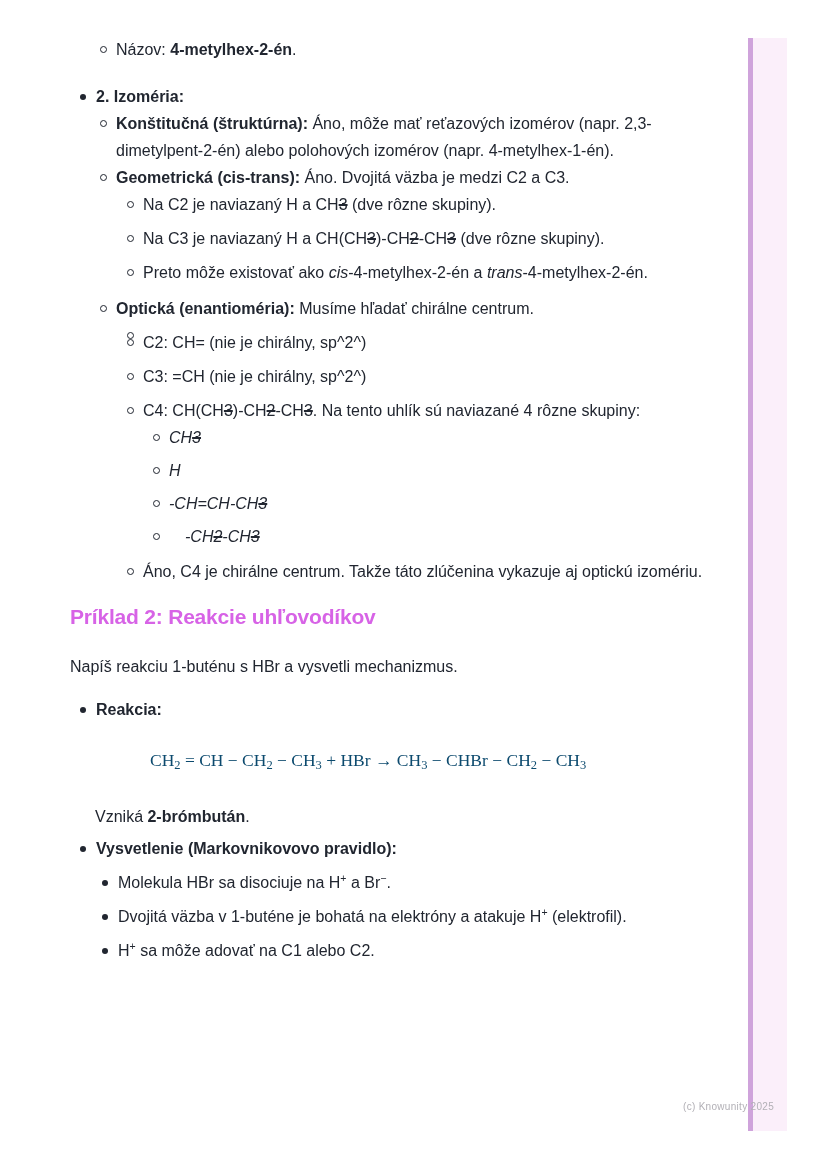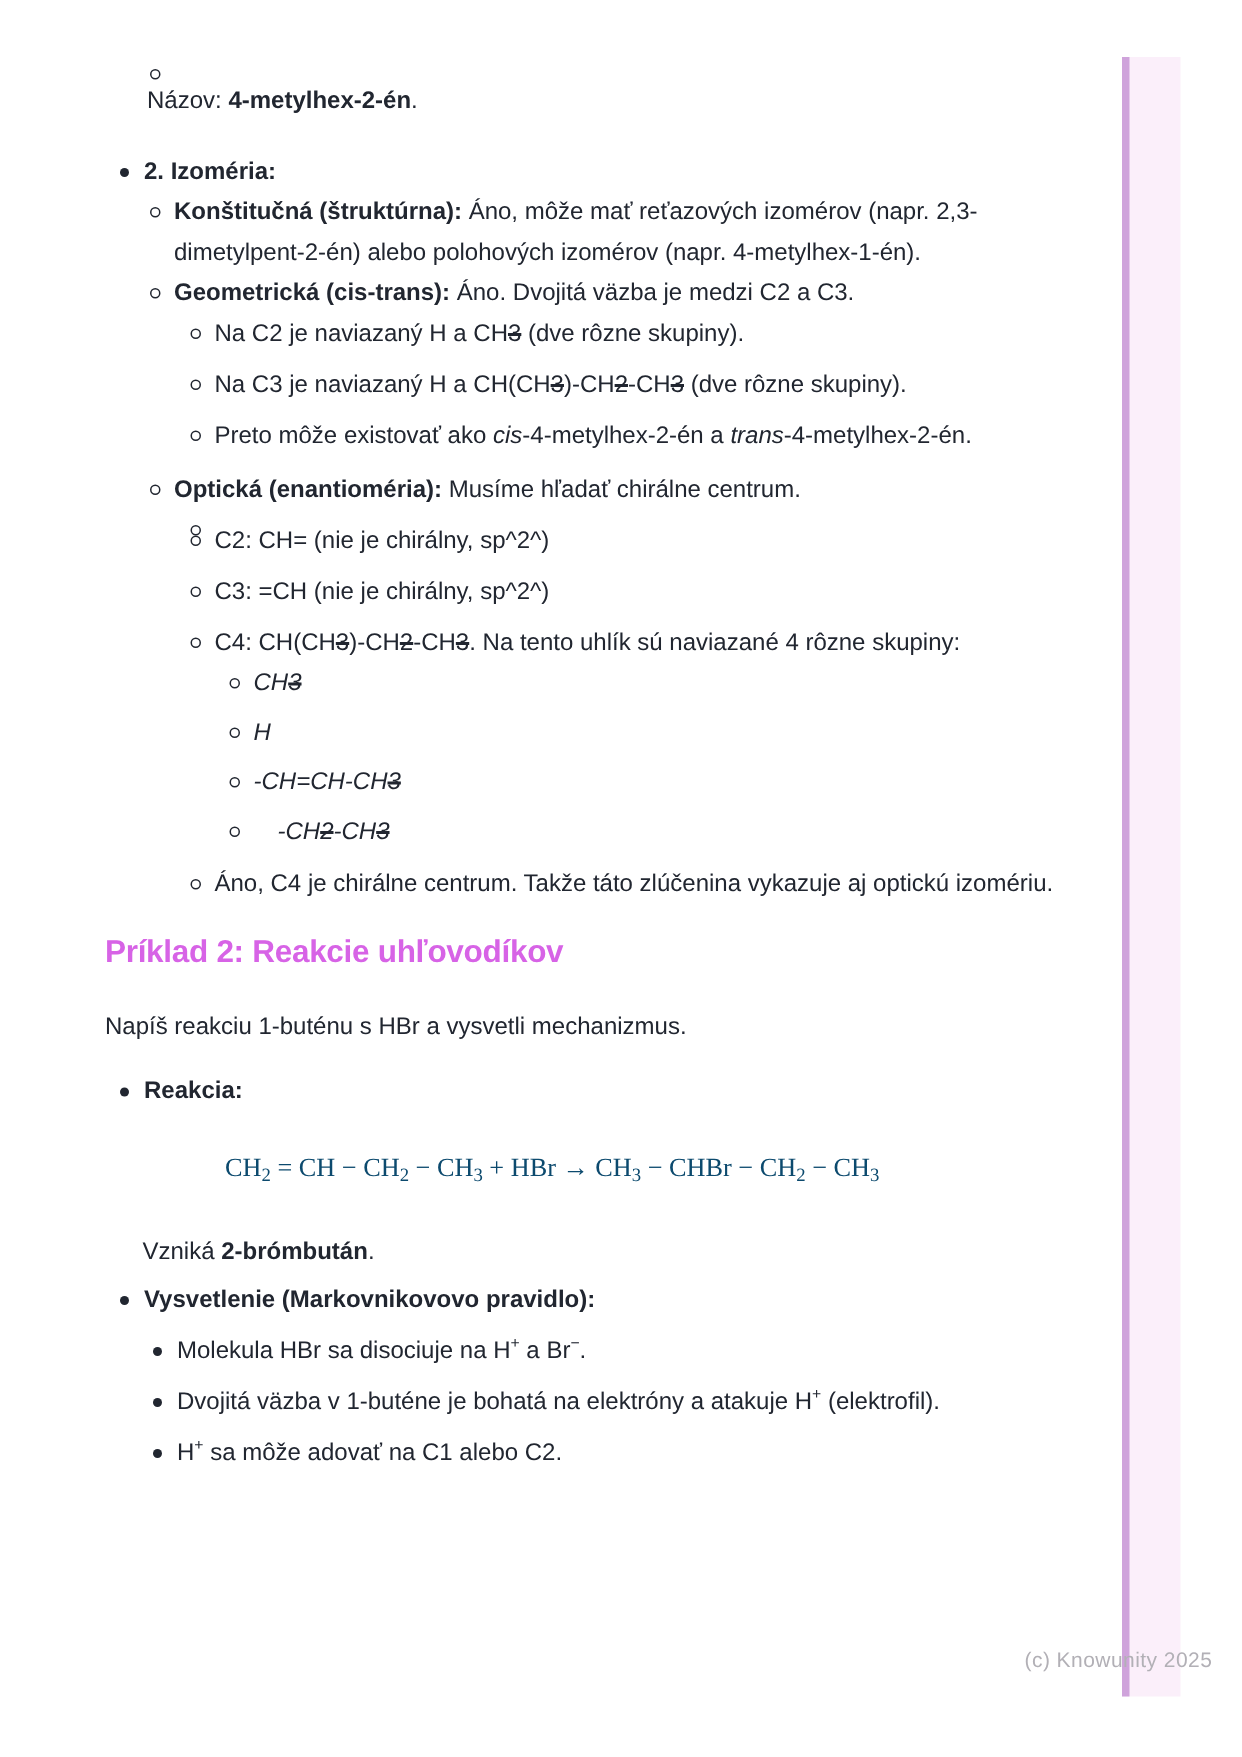--- a/index.html
+++ b/index.html
@@ -24,21 +24,21 @@
     position:absolute;
     left:748px;top:38px;
     width:34px;height:1093px;
     background:var(--bar-fill);
     border-left:5px solid var(--bar-line);
     z-index:1;
   }
   .watermark{
     position:absolute;
     left:683px;top:1100px;
-    font-size:14px;
+    font-size:10px;
     line-height:13px;
     letter-spacing:0.3px;
     color:var(--watermark);
     z-index:2;
     white-space:nowrap;
     text-align:center;
   }
   .content{
     position:absolute;
     left:70px;top:36px;
@@ -58,21 +58,21 @@
   }
   .ind1{padding-left:8px;}
   .ind2{padding-left:28px;}
   .ind2b{padding-left:30px;}
   .ind3{padding-left:55px;}
   .ind4{padding-left:81px;font-style:italic;}
   .mb0{margin-bottom:0;}
   .mb6{margin-bottom:6px;}
   .mb8{margin-bottom:8px;gap:16px;}
   .mb9{margin-bottom:9px;}
-  .mb20{margin-bottom:20px;flex-direction:column;}
+  .mb20{margin-bottom:20px;}
   
   .b{font-weight:700;}
   .i{font-style:italic;}
   .strike{text-decoration:line-through;text-decoration-thickness:1.5px;}
   sup{font-size:10.5px;line-height:0;vertical-align:super;}
   sub{font-size:12px;line-height:0;vertical-align:-3px;}
   
   h2.section-heading{
     margin:14px 0 18px 0;
     font-size:21px;line-height:36px;

